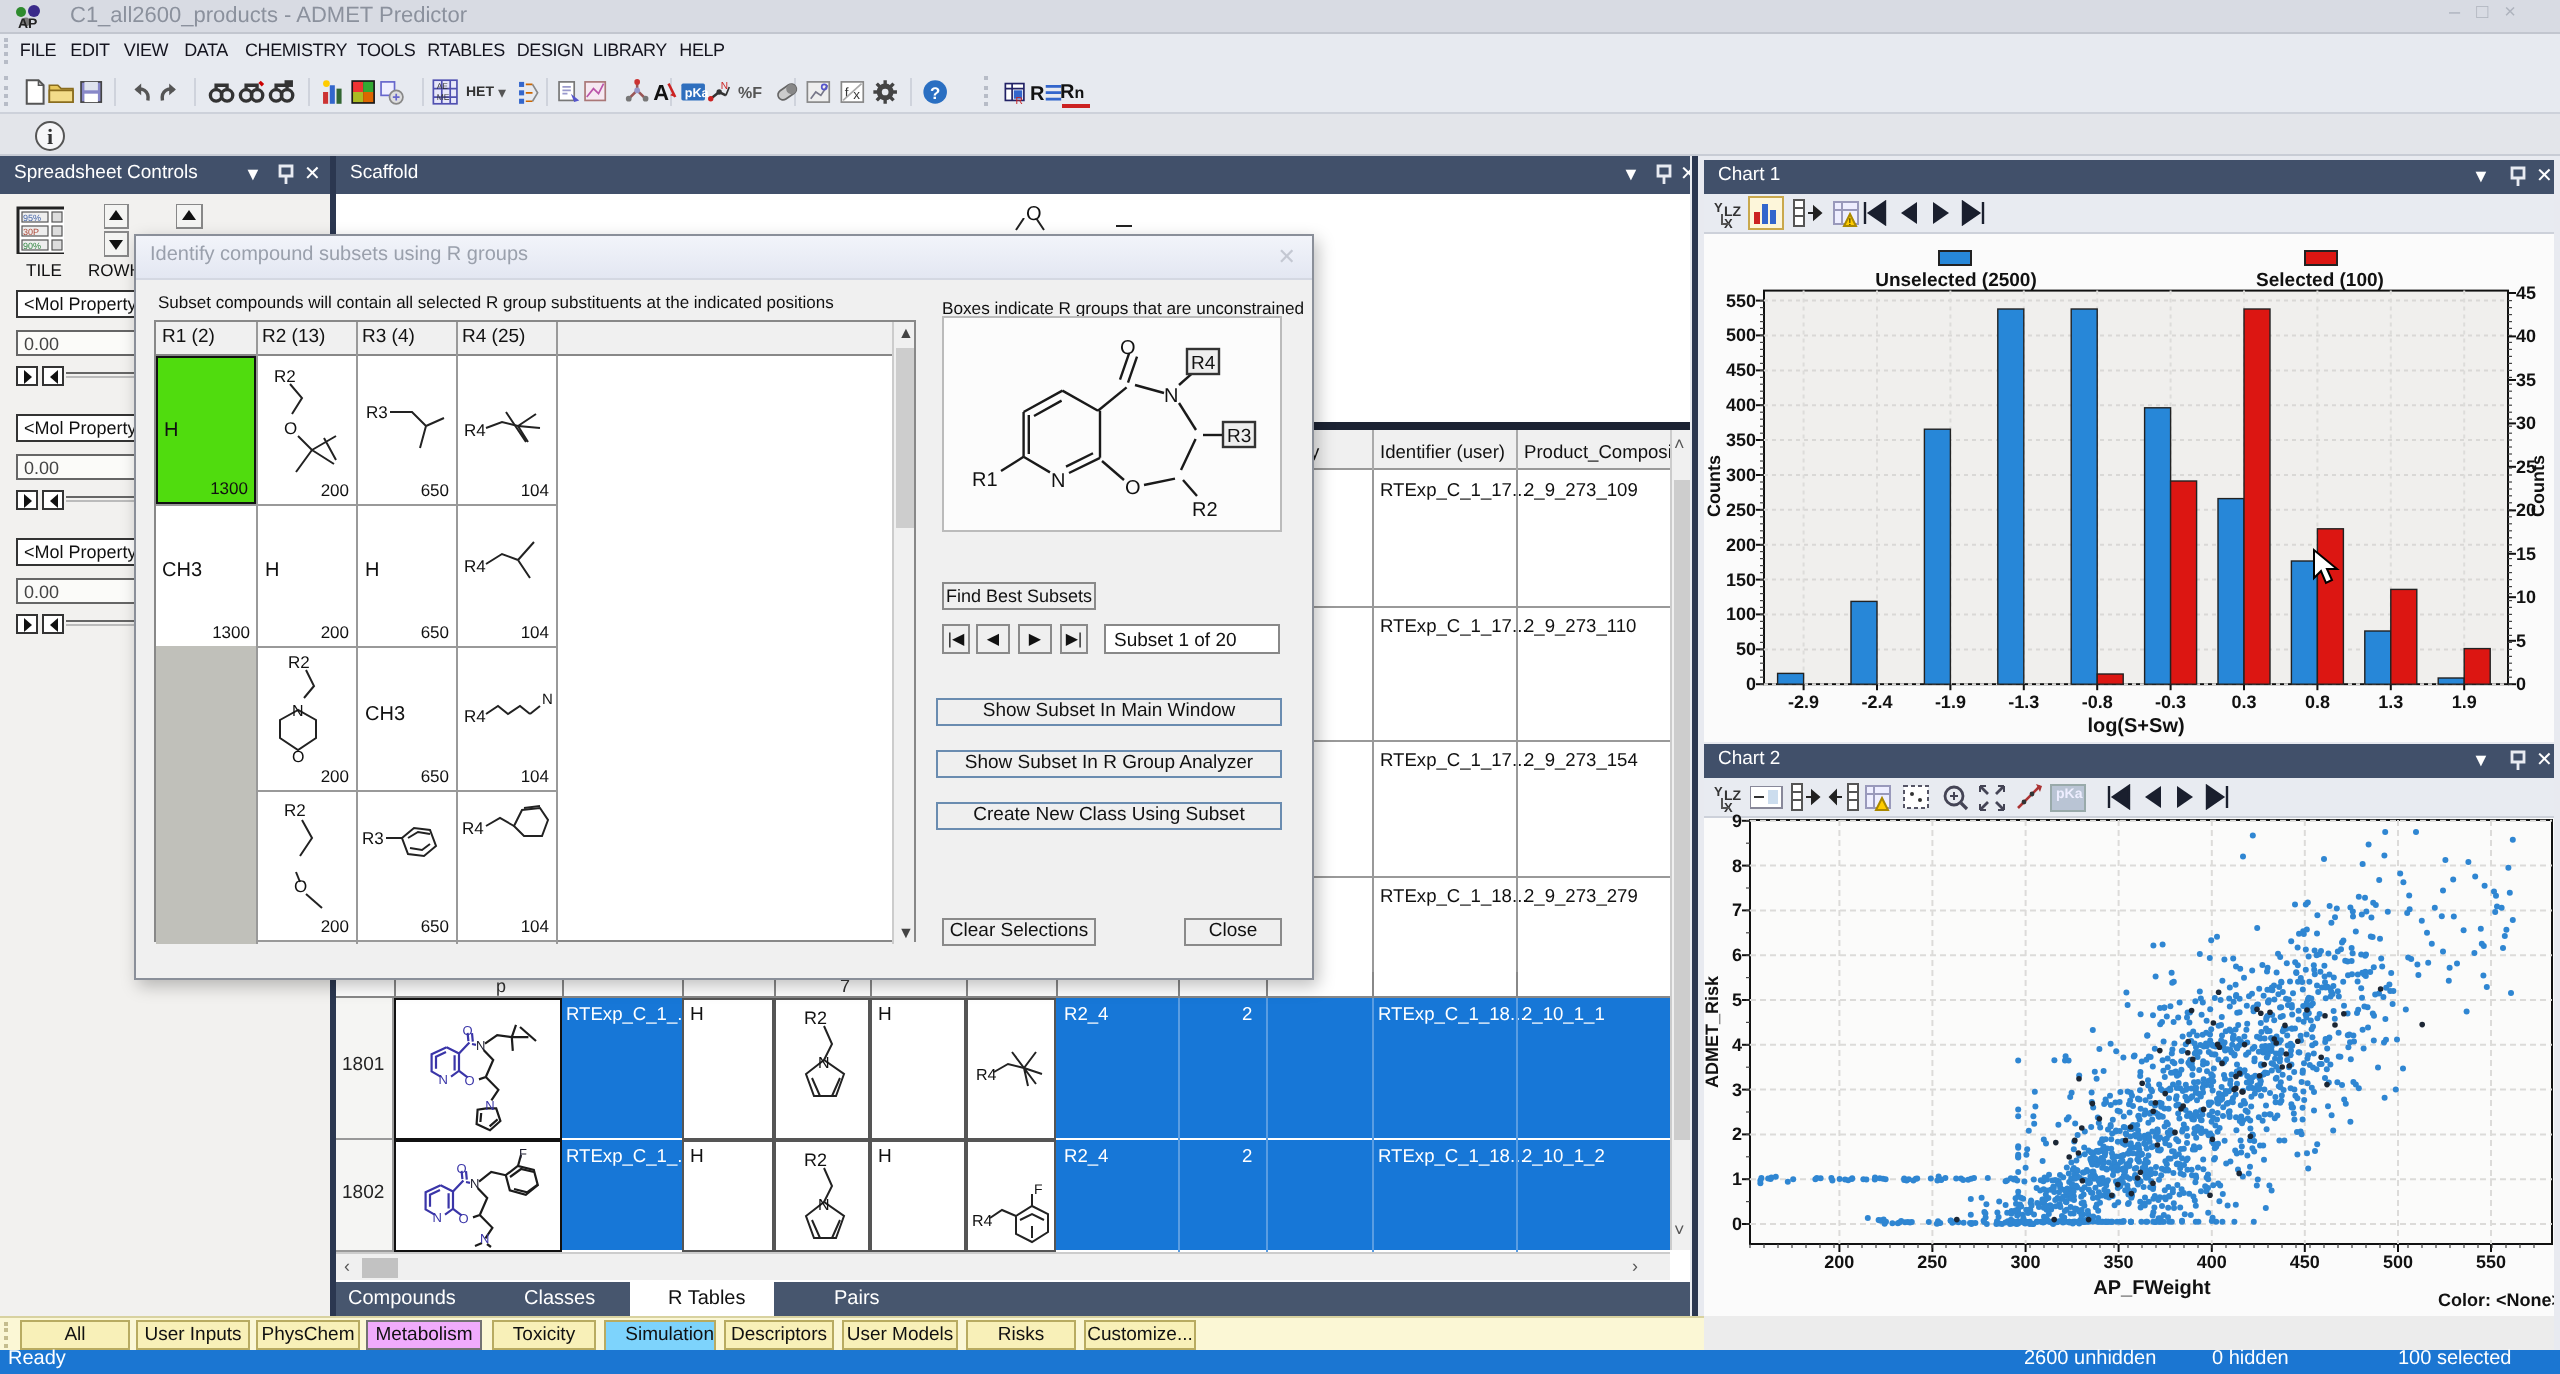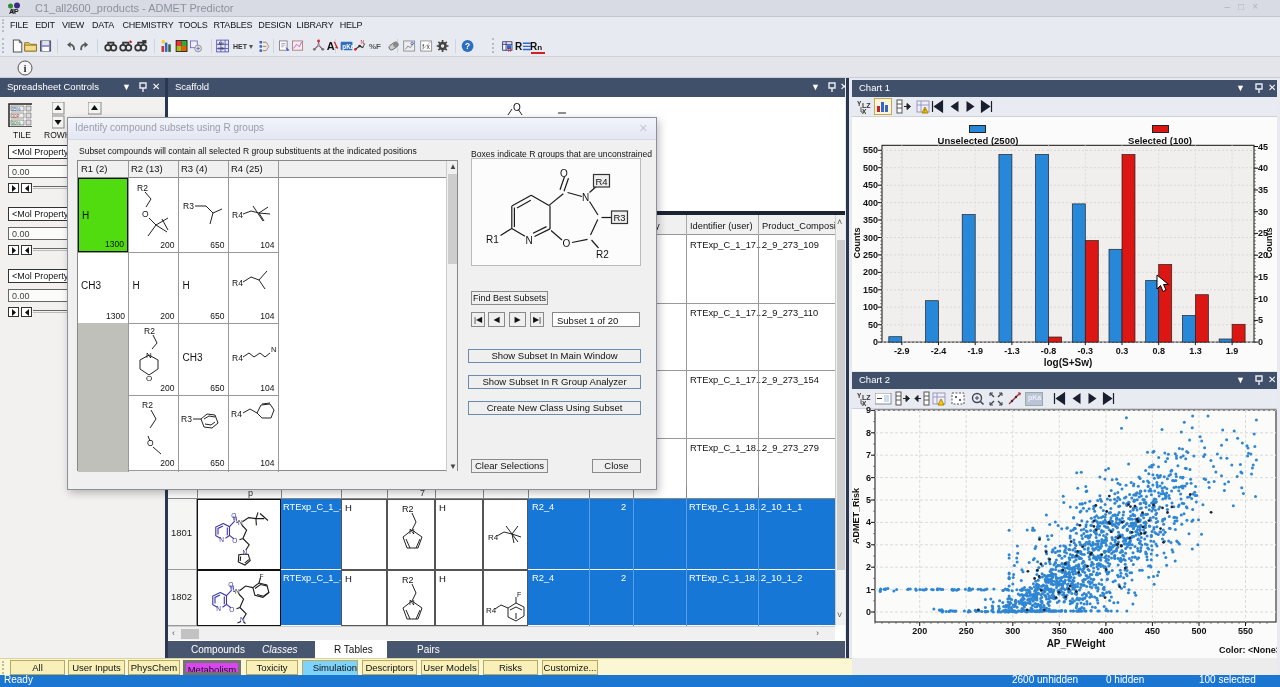--- a/index.html
+++ b/index.html
@@ -459,33 +459,33 @@
 <div class="abs" style="left:758px;top:486px;width:1px;height:13px;background:#888;"></div>
 <div class="abs" style="left:168px;top:498px;width:667px;height:1px;background:#888;"></div>
 <span class="abs" style="left:248px;top:488px;font-size:9px;color:#333;">p</span>
 <span class="abs" style="left:420px;top:488px;font-size:9px;color:#333;">7</span>
 <div class="abs" style="left:168px;top:625.5px;width:667px;height:14px;background:#f0f0f0;border-top:1px solid #ccc;">
 <span class="abs" style="left:4px;top:1px;font-size:9px;color:#555;">‹</span>
 <span class="abs" style="right:16px;top:1px;font-size:9px;color:#555;">›</span>
 <div class="abs" style="left:13px;top:2px;width:18px;height:10px;background:#c2c2c2;"></div>
 </div>
 <div class="abs" style="left:168px;top:641px;width:677px;height:17px;background:#47566e;">
-<span class="abs" style="left:23px;top:3px;color:#fff;font-size:10px;">Compounds</span>
-<span class="abs" style="left:94px;top:3px;color:#fff;font-size:10px;font-style:italic;">Classes</span>
+<span class="abs" style="left:6px;top:3px;color:#fff;font-size:10px;">Compounds</span>
+<span class="abs" style="left:94px;top:3px;color:#fff;font-size:10px;">Classes</span>
 <div class="abs" style="left:147px;top:0;width:72px;height:17px;background:#fff;"></div>
 <span class="abs" style="left:166px;top:3px;color:#111;font-size:10px;">R Tables</span>
 <span class="abs" style="left:249px;top:3px;color:#fff;font-size:10px;">Pairs</span>
 <span class="abs" style="left:322px;top:3px;color:#fff;font-size:10px;margin-top:18px;">Keys</span>
 </div>
 <div class="abs" style="left:0;top:658px;width:852px;height:17px;background:#fbf7d5;border-top:1px solid #d8d2a0;">
     <div class="abs" style="left:2px;top:2px;width:4px;height:13px;border-left:2px dotted #c5bd8e;"></div>
     <div class="abs" style="left:10px;top:1px;width:55px;height:15px;background:#f8f0b8;border:1px solid #b8ab61;font-size:9.5px;color:#111;text-align:center;line-height:14px;white-space:nowrap;overflow:hidden;">All</div>
     <div class="abs" style="left:68px;top:1px;width:57px;height:15px;background:#f8f0b8;border:1px solid #b8ab61;font-size:9.5px;color:#111;text-align:center;line-height:14px;white-space:nowrap;overflow:hidden;">User Inputs</div>
     <div class="abs" style="left:128px;top:1px;width:52px;height:15px;background:#f8f0b8;border:1px solid #b8ab61;font-size:9.5px;color:#111;text-align:center;line-height:14px;white-space:nowrap;overflow:hidden;">PhysChem</div>
-    <div class="abs" style="left:183px;top:1px;width:58px;height:15px;background:#d946ef;border:3px solid #737373;font-size:9.5px;color:#111;text-align:center;line-height:14px;white-space:nowrap;overflow:hidden;">Metabolism</div>
+    <div class="abs" style="left:183px;top:1px;width:58px;height:15px;background:#f0abfc;border:1px solid #737373;font-size:9.5px;color:#111;text-align:center;line-height:14px;white-space:nowrap;overflow:hidden;">Metabolism</div>
     <div class="abs" style="left:246px;top:1px;width:52px;height:15px;background:#f8f0b8;border:1px solid #b8ab61;font-size:9.5px;color:#111;text-align:center;line-height:14px;white-space:nowrap;overflow:hidden;">Toxicity</div>
     <div class="abs" style="left:302px;top:1px;width:56px;height:30px;background:#7dd3fc;border:1px solid #b8ab61;font-size:9.5px;color:#111;text-align:right;line-height:14px;white-space:nowrap;overflow:hidden;">Simulation</div>
     <div class="abs" style="left:362px;top:1px;width:55px;height:15px;background:#f8f0b8;border:1px solid #b8ab61;font-size:9.5px;color:#111;text-align:center;line-height:14px;white-space:nowrap;overflow:hidden;">Descriptors</div>
     <div class="abs" style="left:421px;top:1px;width:58px;height:15px;background:#f8f0b8;border:1px solid #b8ab61;font-size:9.5px;color:#111;text-align:center;line-height:14px;white-space:nowrap;overflow:hidden;">User Models</div>
     <div class="abs" style="left:483px;top:1px;width:55px;height:15px;background:#f8f0b8;border:1px solid #b8ab61;font-size:9.5px;color:#111;text-align:center;line-height:14px;white-space:nowrap;overflow:hidden;">Risks</div>
     <div class="abs" style="left:542px;top:1px;width:56px;height:15px;background:#f8f0b8;border:1px solid #b8ab61;font-size:9.5px;color:#111;text-align:center;line-height:14px;white-space:nowrap;overflow:hidden;">Customize...</div>
   </div>
 <div class="abs" style="left:852px;top:658px;width:428px;height:17px;background:#ececec;"></div>
 <div class="abs" style="left:0;top:675px;width:1280px;height:12px;background:#1b76d2;color:#fff;font-size:10px;">
 <span class="abs" style="left:4px;top:-1px;">Ready</span>

